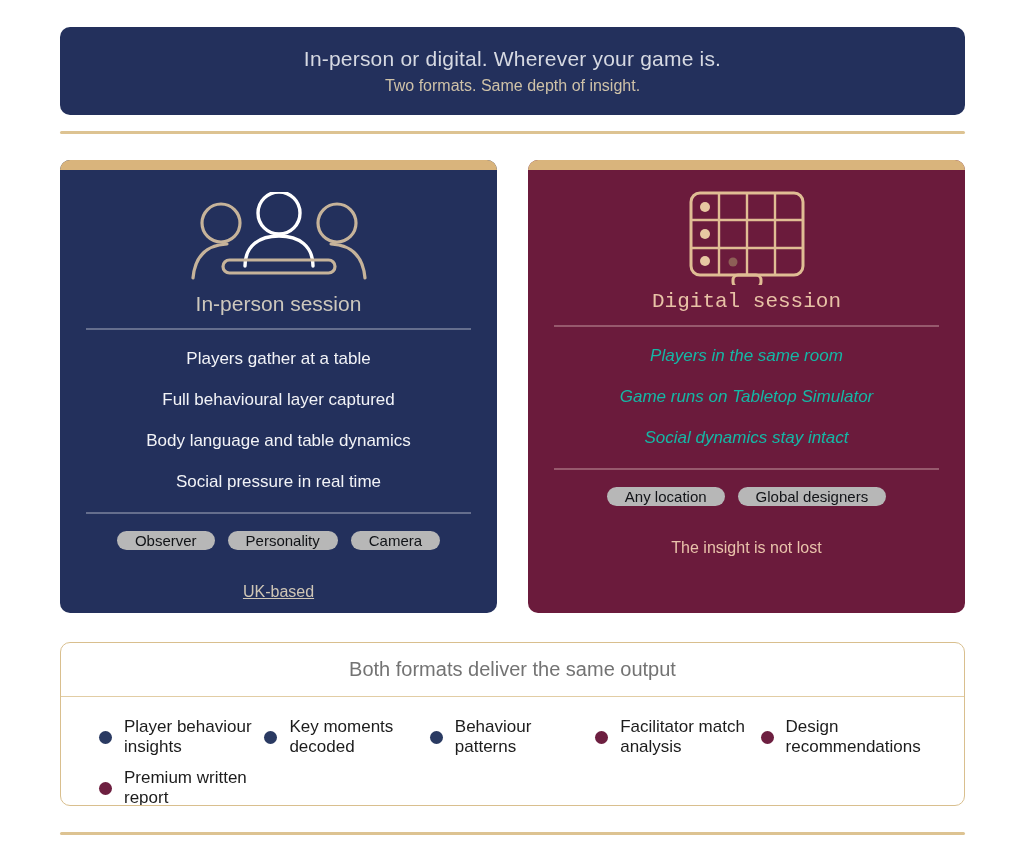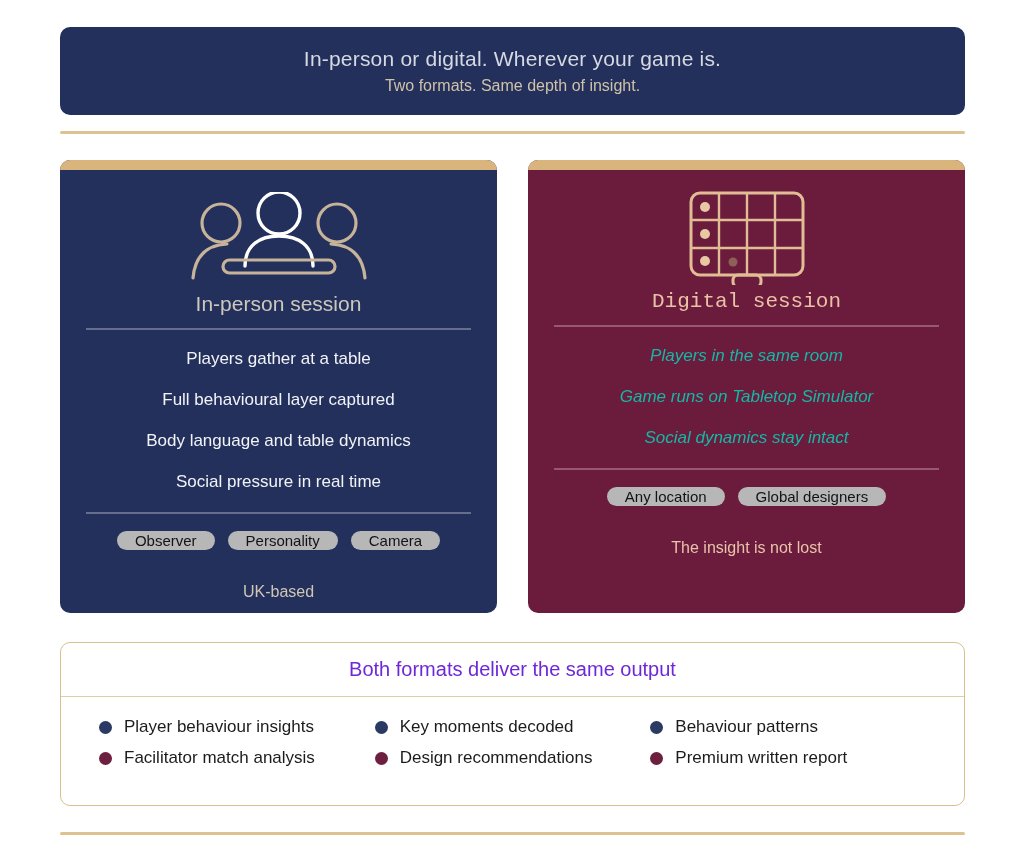--- a/index.html
+++ b/index.html
@@ -136,48 +136,48 @@
     font-size: 15px;
     border-radius: 999px;
     padding: 1px 18px;
     white-space: nowrap;
   }
 
   .card-footnote {
     margin-top: 33px;
     font-size: 16px;
   }
-  .card-left .card-footnote  { color: #cfc6b6; }
+  .card-left .card-footnote  { color: #cfc6b6; text-decoration: underline; }
   .card-right .card-footnote { color: #e9c3ab; }
 
   
   .output-card {
     position: absolute;
     left: 60px;
     top: 642px;
     width: 905px;
     height: 164px;
     background: #ffffff;
     border: 1.5px solid #d9bf8e;
     border-radius: 10px;
     overflow: hidden;
   }
   .output-title {
     height: 54px;
     display: flex;
     align-items: center;
     justify-content: center;
     font-size: 20px;
-    color: #6d28d9;
+    color: #737373;
     border-bottom: 1.5px solid #e2cda4;
   }
   .output-grid {
     padding: 20px 38px 0 38px;
     display: grid;
-    grid-template-columns: repeat(3, 1fr);
+    grid-template-columns: repeat(5, 1fr);
     row-gap: 11px;
   }
   .output-item {
     display: flex;
     align-items: center;
     gap: 12px;
     font-size: 17px;
     color: #1c1c1c;
   }
   .dot {

